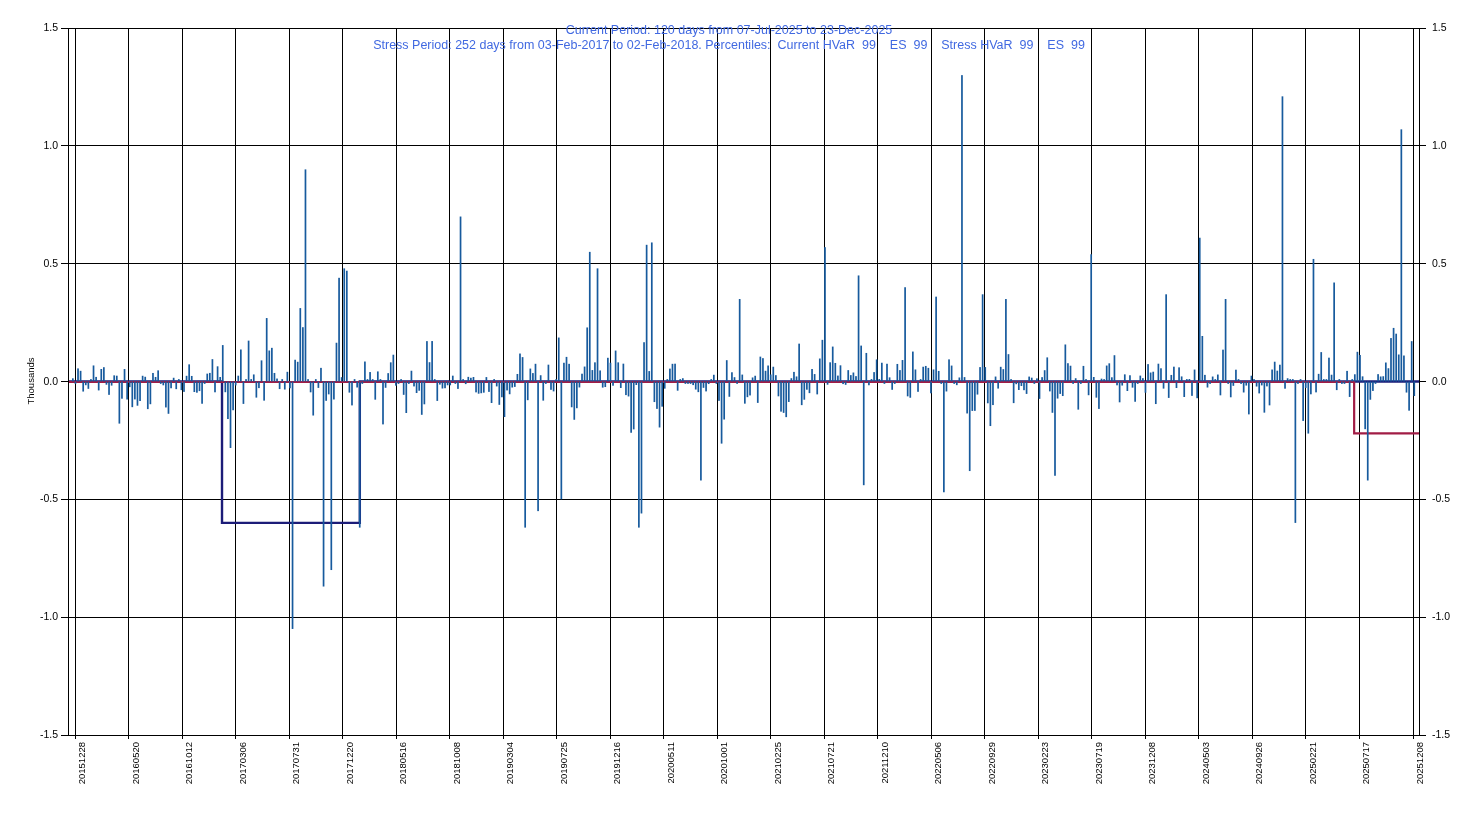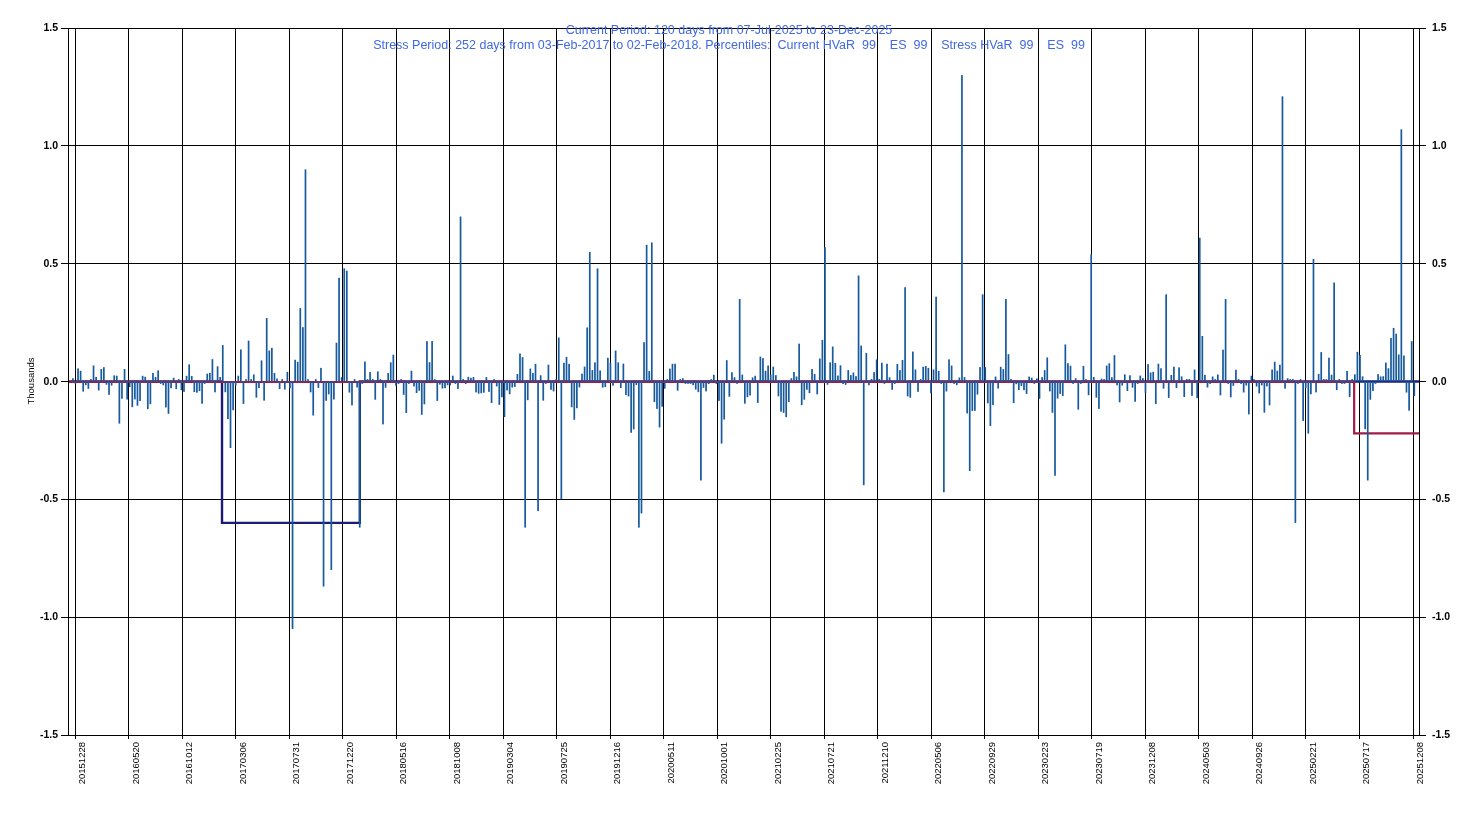--- a/index.html
+++ b/index.html
@@ -8,21 +8,21 @@
     width:1470px;height:820px;
     background:#ffffff;
     font-family:"Liberation Sans", sans-serif;
     overflow:hidden;
   }
   .titles{position:absolute;left:0;top:0;width:1470px;text-align:center;pointer-events:none;}
   .title-line{position:absolute;width:1470px;left:-6px;text-align:center;white-space:pre;}
   .title-1-clip{top:7px;height:14px;overflow:hidden;}
   .title-2{top:23px;font-size:12.5px;}
   .title-3{top:38px;font-size:12.5px;}
-  .axis-label{position:absolute;color:#000;font-size:10.5px;white-space:nowrap;font-weight:bold;}
+  .axis-label{position:absolute;color:#000;font-size:10.5px;white-space:nowrap;}
   .y-label-left{width:44px;text-align:right;}
   .y-label-right{text-align:left;}
   .x-label{position:absolute;font-size:9.5px;color:#000;white-space:nowrap;
     transform:rotate(-90deg) translateX(-100%);transform-origin:0 0;}
   .thousands-label{
     position:absolute;left:30px;top:381px;font-size:9.5px;color:#000;white-space:nowrap;
     transform:translate(-50%,-50%) rotate(-90deg);
   }
   svg{position:absolute;left:0;top:0;}
 </style>

